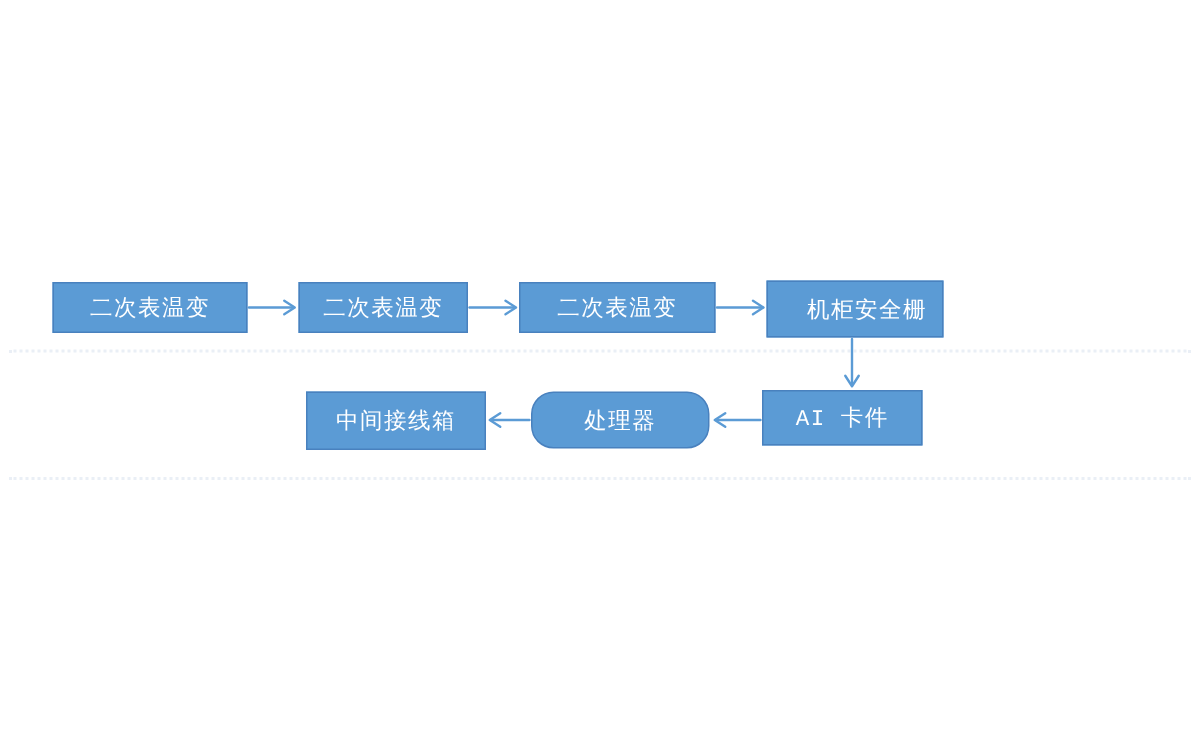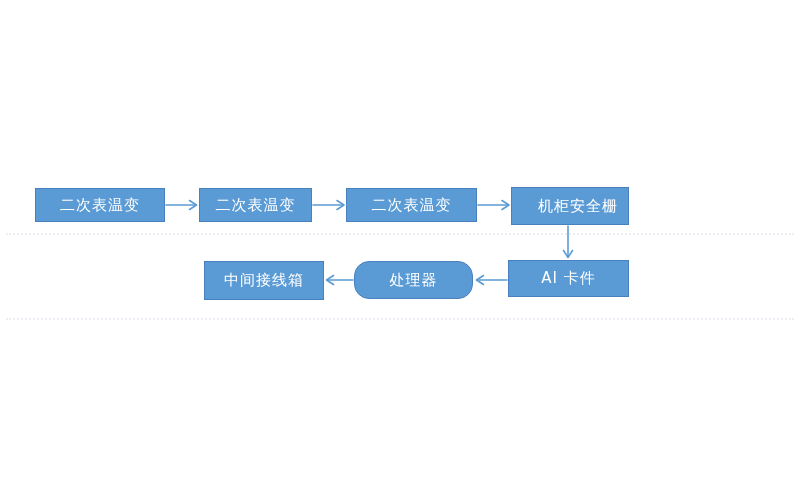--- a/index.html
+++ b/index.html
@@ -28,21 +28,21 @@
     letter-spacing:1px;
     box-sizing:border-box;
     text-align:center;
   }
   
   .n1{left:35px; top:188px; width:130px; height:34px;}
   .n2{left:199px;top:188px; width:113px; height:34px;}
   .n3{left:346px;top:188px; width:131px; height:34px;}
   .n4{left:511px;top:187px; width:118px; height:38px;padding-left:16px;}
   
-  .n5{left:508px;top:260px; width:121px; height:37px;}
+  .n5{left:508px;top:260px; width:107px; height:37px;font-family:Liberation Mono, monospace;}
   .n6{left:354px;top:261px; width:119px; height:38px;border-radius:15px;}
   .n7{left:204px;top:261px; width:120px; height:39px;}
 
   svg.connectors{position:absolute;left:0;top:0;width:800px;height:500px;pointer-events:none;}
   svg.connectors path{
     stroke:var(--arrow);
     stroke-width:1.6;
     fill:none;
     stroke-linecap:round;
     stroke-linejoin:round;

